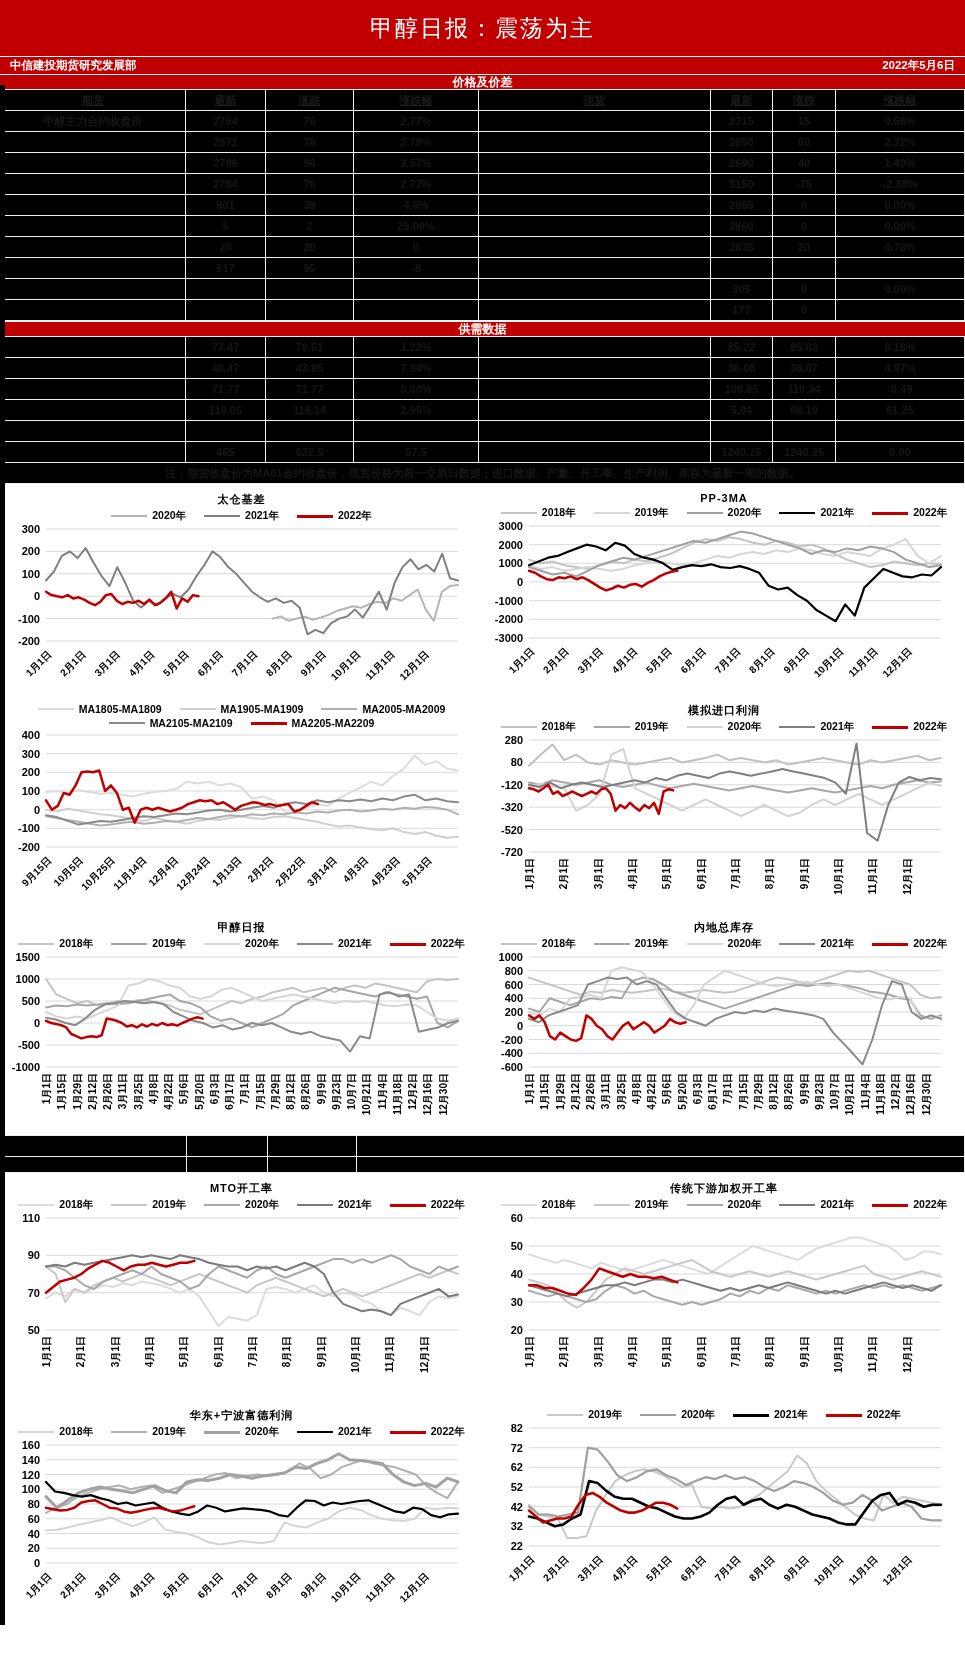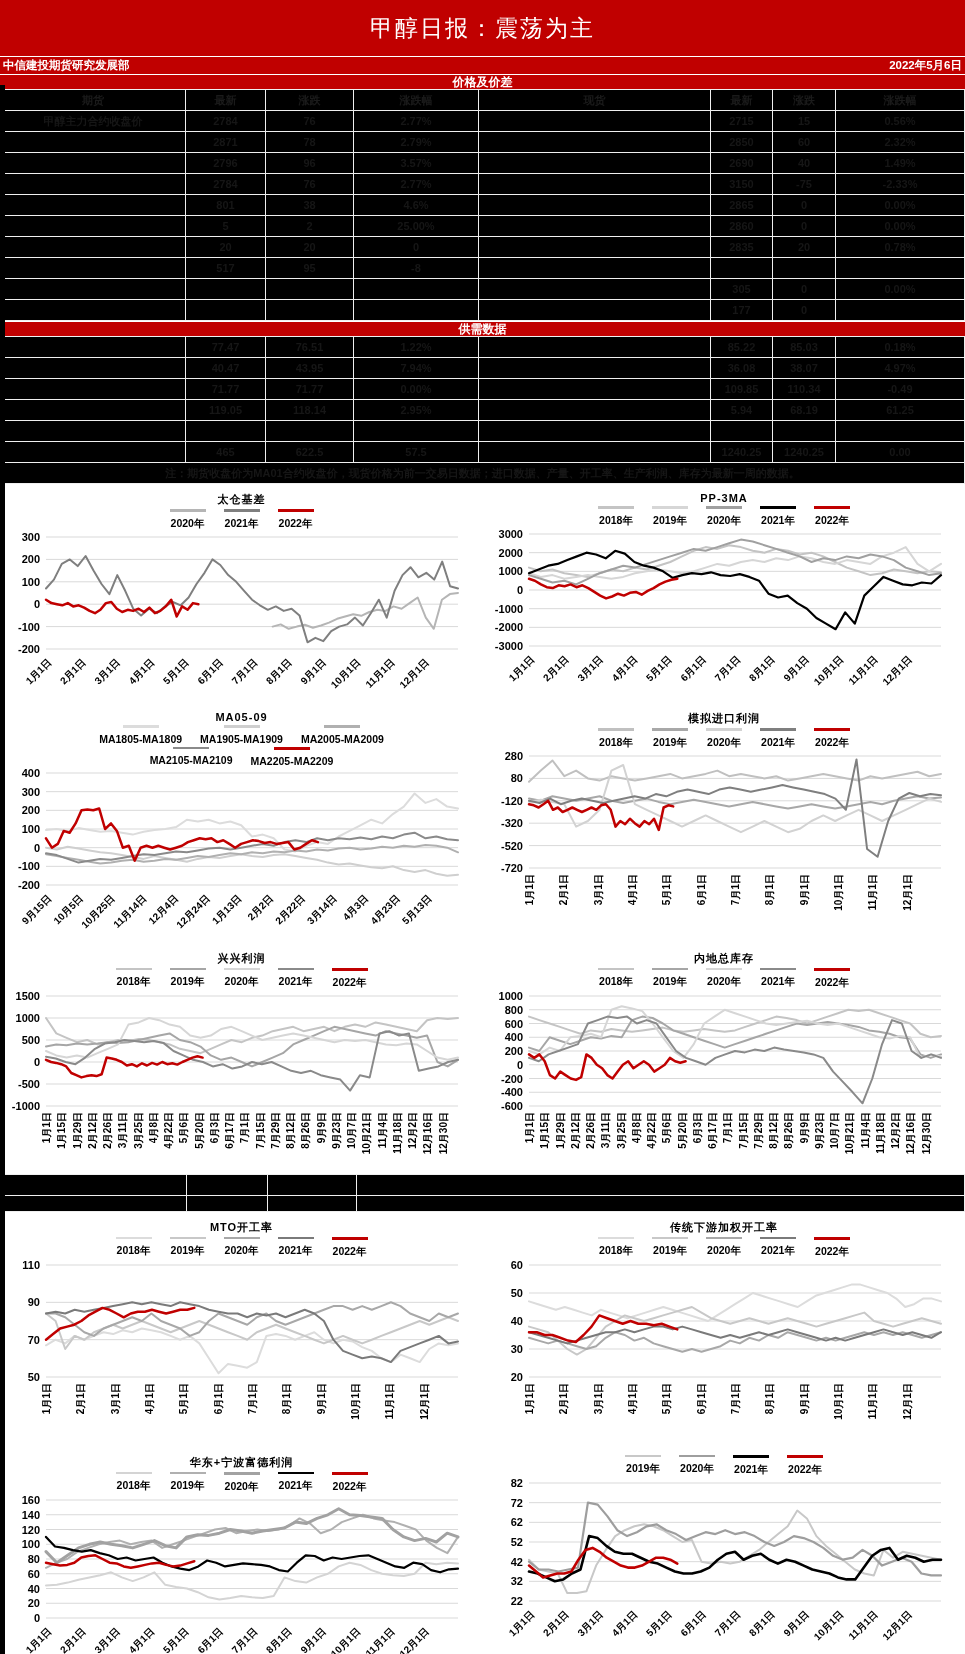--- a/index.html
+++ b/index.html
@@ -11,38 +11,38 @@
   .hdr{background:#c00000;color:#fff;}
   .hdr-top{display:flex;align-items:center;height:56px;position:relative;}
   .logo-wrap{display:flex;align-items:center;gap:7px;padding-left:14px;width:260px;}
   .logo-ring{width:38px;height:38px;border:3px solid #fff;border-radius:50%;display:flex;align-items:center;justify-content:center;}
   .logo-ring svg{display:block;}
   .logo-txt{display:flex;flex-direction:column;line-height:1.05;}
   .logo-cn{font-size:17px;font-weight:bold;letter-spacing:2px;}
   .logo-en{font-size:10px;font-weight:bold;letter-spacing:1.5px;}
   .hdr-title{position:absolute;left:0;right:0;text-align:center;font-size:23px;font-weight:normal;letter-spacing:2px;}
   .hdr-rule{border-top:1.5px solid #fff;margin:0;}
-  .hdr-sub{display:flex;justify-content:space-between;align-items:center;height:17px;padding:0 3px;font-size:11.5px;font-weight:bold;}
+  .hdr-sub{display:flex;justify-content:space-between;align-items:center;height:17px;padding:0 10px;font-size:11.5px;font-weight:bold;}
   .sec-bar{background:#c00000;border-top:1.5px solid #fff;color:#fff;text-align:center;font-size:12px;font-weight:bold;height:14px;line-height:14px;}
 
   
   table.blk{width:100%;border-collapse:collapse;background:#000;table-layout:fixed;}
   table.blk td,table.blk th{border:1px solid #efefef;color:#161616;font-size:11px;font-weight:bold;text-align:center;padding:0;height:20px;overflow:hidden;white-space:nowrap;}
-  table.blk th{color:#1b1b1b;}
+  table.blk th{color:#1b1b1b;text-decoration:underline;}
   td.notecell{font-size:11px;color:#121212;height:30px;}
   .frag-table{width:478px;}
   .frag-table td{height:5px;}
   .frag-table tr.big td{height:15px;}
 
   
   .charts{display:grid;grid-template-columns:483px 482px;}
   .chart{padding-top:6px;}
   .c-title{text-align:center;font-weight:bold;font-size:11px;color:#000;letter-spacing:1px;margin:2px 0 2px 0;}
   .c-legend{display:flex;justify-content:center;gap:18px;flex-wrap:wrap;margin:2px 0 0 0;}
-  .li{display:flex;align-items:center;gap:5px;flex-direction:column;}
+  .li{display:flex;align-items:center;gap:5px;}
   .li .sw{width:36px;height:2.5px;}
   .li .lab{font-size:10.5px;font-weight:bold;color:#000;}
 </style>
 </head>
 <body>
 
 <div class="page">
   <div class="left-strip"></div>
 
   <div class="hdr">
@@ -351,21 +351,21 @@
           <text x="0" y="0" text-anchor="end" font-size="10" font-weight="bold" fill="#000" transform="translate(326.66666666666663,132) rotate(-45)">9月1日</text>
           <text x="0" y="0" text-anchor="end" font-size="10" font-weight="bold" fill="#000" transform="translate(361,132) rotate(-45)">10月1日</text>
           <text x="0" y="0" text-anchor="end" font-size="10" font-weight="bold" fill="#000" transform="translate(395.33333333333337,132) rotate(-45)">11月1日</text>
           <text x="0" y="0" text-anchor="end" font-size="10" font-weight="bold" fill="#000" transform="translate(429.66666666666663,132) rotate(-45)">12月1日</text>
           <polyline points="46.0,39.6 57.8,43.3 69.5,41.5 81.3,45.2 93.1,47.1 104.9,48.9 116.6,45.2 128.4,41.5 140.2,43.3 151.9,39.6 163.7,41.5 175.5,37.7 187.3,34.0 199.0,28.4 210.8,22.8 222.6,19.1 234.3,20.9 246.1,17.2 257.9,19.1 269.7,22.8 281.4,24.7 293.2,20.9 305.0,22.8 316.7,26.5 328.5,24.7 340.3,28.4 352.1,34.0 363.8,39.6 375.6,43.3 387.4,47.1 399.1,45.2 410.9,41.5 422.7,43.3 434.5,45.2 446.2,43.3 458.0,44.3" fill="none" stroke="#c4c4c4" stroke-width="2" stroke-linejoin="round" stroke-linecap="round"></polyline>
           <polyline points="46.0,45.2 57.8,48.9 69.5,47.1 81.3,50.8 93.1,48.9 104.9,47.1 116.6,48.9 128.4,50.8 140.2,48.9 151.9,45.2 163.7,43.3 175.5,41.5 187.3,43.3 199.0,45.2 210.8,43.3 222.6,39.6 234.3,35.9 246.1,37.7 257.9,34.0 269.7,32.1 281.4,34.0 293.2,30.3 305.0,32.1 316.7,28.4 328.5,30.3 340.3,34.0 352.1,35.9 363.8,32.1 375.6,34.0 387.4,35.9 399.1,28.4 410.9,24.7 422.7,19.1 434.5,35.9 446.2,43.3 458.0,35.9" fill="none" stroke="#d6d6d6" stroke-width="2" stroke-linejoin="round" stroke-linecap="round"></polyline>
           <polyline points="46.0,47.1 57.8,50.8 69.5,54.5 81.3,52.7 93.1,56.4 104.9,50.8 116.6,45.2 128.4,41.5 140.2,37.7 151.9,39.6 163.7,35.9 175.5,32.1 187.3,28.4 199.0,24.7 210.8,20.9 222.6,22.8 234.3,19.1 246.1,15.3 257.9,11.6 269.7,13.5 281.4,17.2 293.2,20.9 305.0,24.7 316.7,28.4 328.5,34.0 340.3,30.3 352.1,32.1 363.8,28.4 375.6,30.3 387.4,26.5 399.1,28.4 410.9,32.1 422.7,39.6 434.5,43.3 446.2,47.1 458.0,45.2" fill="none" stroke="#a0a0a0" stroke-width="2" stroke-linejoin="round" stroke-linecap="round"></polyline>
           <polyline points="46.0,45.2 55.6,41.5 65.2,37.7 74.7,35.9 84.3,32.1 93.9,28.4 103.5,24.7 113.1,26.5 122.7,30.3 132.2,22.8 141.8,25.6 151.4,34.0 161.0,37.7 170.6,39.6 180.1,43.3 189.7,49.9 199.3,47.1 208.9,45.2 218.5,46.1 228.0,44.3 237.6,47.1 247.2,48.0 256.8,46.1 266.4,48.9 276.0,52.7 285.5,65.7 295.1,69.5 304.7,67.6 314.3,75.1 323.9,80.7 333.4,90.0 343.0,95.6 352.6,101.2 362.2,84.4 371.8,95.6 381.3,67.6 390.9,58.3 400.5,48.9 410.1,52.7 419.7,56.4 429.3,57.3 438.8,54.5 448.4,55.5 458.0,47.1" fill="none" stroke="#000000" stroke-width="2.2" stroke-linejoin="round" stroke-linecap="round"></polyline>
           <polyline points="46.0,50.8 51.9,52.7 57.9,56.4 63.8,59.2 69.7,60.1 75.7,57.3 81.6,58.3 87.5,56.4 93.5,59.2 99.4,57.3 105.3,60.1 111.3,63.9 117.2,67.6 123.1,70.4 129.1,68.5 135.0,65.7 140.9,67.6 146.9,64.8 152.8,63.9 158.7,66.7 164.7,62.9 170.6,60.1 176.5,56.4 182.5,53.6 188.4,51.7 194.3,50.8" fill="none" stroke="#c00000" stroke-width="2.5" stroke-linejoin="round" stroke-linecap="round"></polyline>
         </svg></div>
-    <div class="chart"><div class="c-title">MA05-09</div><div class="c-legend">
+    <div class="chart"><div class="c-legend">
           <span class="li">
             <span class="sw" style="background: rgb(220, 220, 220); height: 2.5px;"></span>
             <span class="lab">MA1805-MA1809</span>
           </span>
           <span class="li">
             <span class="sw" style="background: rgb(207, 207, 207); height: 2.5px;"></span>
             <span class="lab">MA1905-MA1909</span>
           </span>
           <span class="li">
             <span class="sw" style="background: rgb(176, 176, 176); height: 2.5px;"></span>
@@ -459,21 +459,21 @@
           <text x="0" y="0" text-anchor="end" font-size="10" font-weight="bold" fill="#000" transform="translate(324.66666666666663,124) rotate(-90)">9月1日</text>
           <text x="0" y="0" text-anchor="end" font-size="10" font-weight="bold" fill="#000" transform="translate(359,124) rotate(-90)">10月1日</text>
           <text x="0" y="0" text-anchor="end" font-size="10" font-weight="bold" fill="#000" transform="translate(393.33333333333337,124) rotate(-90)">11月1日</text>
           <text x="0" y="0" text-anchor="end" font-size="10" font-weight="bold" fill="#000" transform="translate(427.66666666666663,124) rotate(-90)">12月1日</text>
           <polyline points="46.0,31.8 57.8,20.6 69.5,10.5 81.3,26.2 93.1,20.6 104.9,28.4 116.6,30.6 128.4,26.2 140.2,28.4 151.9,30.6 163.7,28.4 175.5,26.2 187.3,23.9 199.0,28.4 210.8,26.2 222.6,23.9 234.3,20.6 246.1,26.2 257.9,23.9 269.7,26.2 281.4,28.4 293.2,26.2 305.0,30.6 316.7,28.4 328.5,26.2 340.3,23.9 352.1,26.2 363.8,28.4 375.6,30.6 387.4,26.2 399.1,28.4 410.9,26.2 422.7,23.9 434.5,21.7 446.2,26.2 458.0,23.9" fill="none" stroke="#c0c0c0" stroke-width="2" stroke-linejoin="round" stroke-linecap="round"></polyline>
           <polyline points="46.0,48.6 57.8,50.8 69.5,46.3 81.3,48.6 93.1,50.8 104.9,48.6 116.6,46.3 128.4,50.8 140.2,53.0 151.9,50.8 163.7,48.6 175.5,51.9 187.3,54.2 199.0,51.9 210.8,49.7 222.6,51.9 234.3,54.2 246.1,56.4 257.9,54.2 269.7,51.9 281.4,54.2 293.2,56.4 305.0,58.6 316.7,56.4 328.5,54.2 340.3,56.4 352.1,58.6 363.8,56.4 375.6,54.2 387.4,51.9 399.1,54.2 410.9,50.8 422.7,48.6 434.5,46.3 446.2,48.6 458.0,47.4" fill="none" stroke="#a8a8a8" stroke-width="2" stroke-linejoin="round" stroke-linecap="round"></polyline>
           <polyline points="46.0,51.9 57.8,49.7 69.5,51.9 81.3,54.2 93.1,76.6 104.9,71.0 116.6,59.8 128.4,20.6 140.2,15.0 151.9,54.2 163.7,59.8 175.5,65.4 187.3,71.0 199.0,76.6 210.8,71.0 222.6,65.4 234.3,71.0 246.1,76.6 257.9,82.2 269.7,76.6 281.4,71.0 293.2,76.6 305.0,82.2 316.7,78.8 328.5,71.0 340.3,65.4 352.1,71.0 363.8,65.4 375.6,59.8 387.4,65.4 399.1,71.0 410.9,65.4 422.7,59.8 434.5,54.2 446.2,48.6 458.0,51.9" fill="none" stroke="#d2d2d2" stroke-width="2" stroke-linejoin="round" stroke-linecap="round"></polyline>
           <polyline points="46.0,50.8 56.6,53.0 67.1,48.6 77.7,54.2 88.3,50.8 98.8,48.6 109.4,50.8 119.9,53.0 130.5,50.8 141.1,48.6 151.6,46.3 162.2,48.6 172.8,44.1 183.3,46.3 193.9,41.8 204.5,39.6 215.0,41.8 225.6,44.1 236.2,39.6 246.7,37.4 257.3,39.6 267.8,41.8 278.4,39.6 289.0,37.4 299.5,35.1 310.1,37.4 320.7,39.6 331.2,41.8 341.8,44.1 352.4,48.6 362.9,59.8 373.5,9.4 384.1,99.0 394.6,106.8 405.2,71.0 415.7,48.6 426.3,43.0 436.9,46.3 447.4,44.1 458.0,45.2" fill="none" stroke="#7f7f7f" stroke-width="2" stroke-linejoin="round" stroke-linecap="round"></polyline>
           <polyline points="46.0,54.2 50.8,55.3 55.6,57.5 60.4,54.2 65.2,50.8 70.0,59.8 74.8,57.5 79.6,62.0 84.5,59.8 89.3,57.5 94.1,59.8 98.9,62.0 103.7,59.8 108.5,57.5 113.3,59.8 118.1,55.3 122.9,54.2 127.7,59.8 132.5,76.6 137.3,71.0 142.1,74.3 146.9,68.7 151.7,73.2 156.6,76.6 161.4,71.0 166.2,74.3 171.0,68.7 175.8,79.9 180.6,57.5 185.4,55.3 190.2,56.4" fill="none" stroke="#c00000" stroke-width="2.5" stroke-linejoin="round" stroke-linecap="round"></polyline>
         </svg></div>
-    <div class="chart"><div class="c-title">兴兴利润</div><div class="c-legend">
+    <div class="chart"><div class="c-title">甲醇日报</div><div class="c-legend">
           <span class="li">
             <span class="sw" style="background: rgb(196, 196, 196); height: 2.5px;"></span>
             <span class="lab">2018年</span>
           </span>
           <span class="li">
             <span class="sw" style="background: rgb(166, 166, 166); height: 2.5px;"></span>
             <span class="lab">2019年</span>
           </span>
           <span class="li">
             <span class="sw" style="background: rgb(214, 214, 214); height: 2.5px;"></span>

